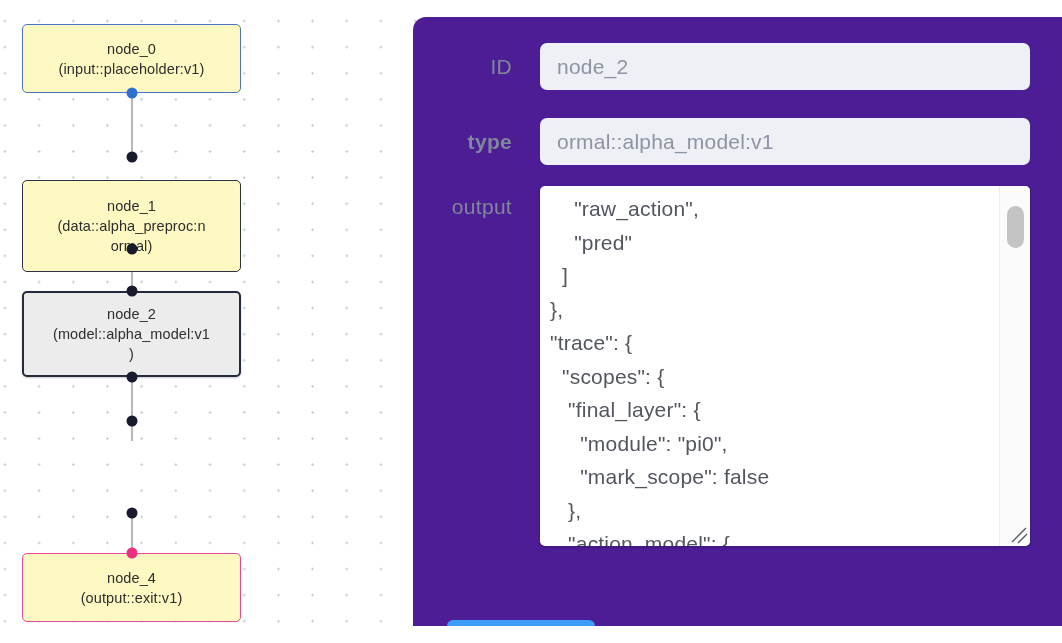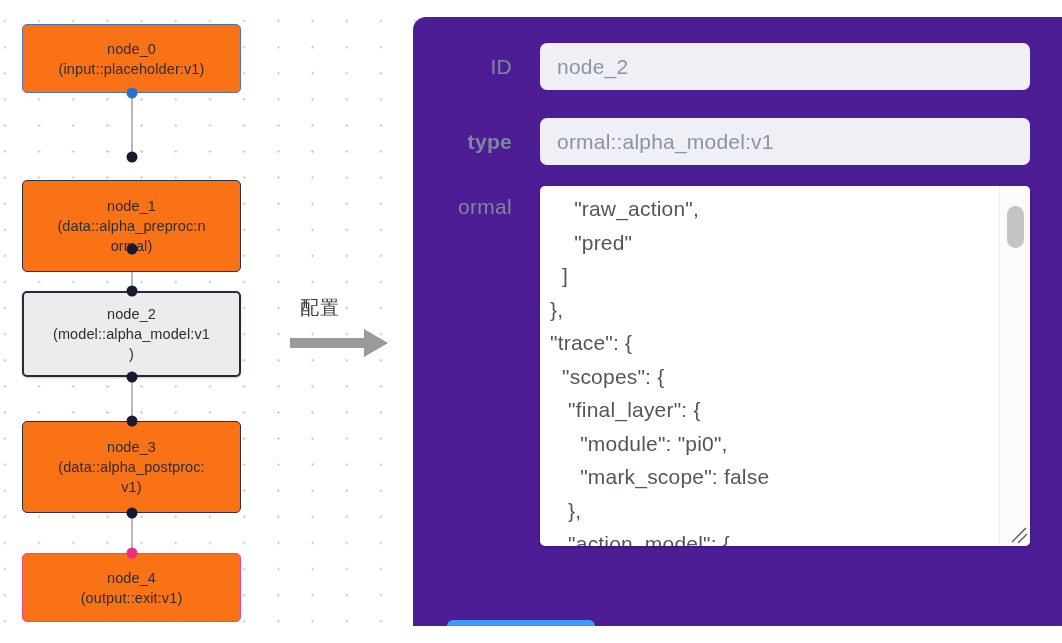--- a/index.html
+++ b/index.html
@@ -27,21 +27,21 @@
     background-color: #ffffff;
     background-image: radial-gradient(circle, #c9ccd4 1.1px, rgba(255,255,255,0) 1.2px);
     background-size: 34.2px 26.1px;
     background-position: 22px 8px;
   }
 
   
   .node {
     position: absolute;
     box-sizing: border-box;
-    background: #f97316;
+    background: #fef9c3;
     border: 1px solid #2b3245;
     border-radius: 5px;
     display: flex;
     align-items: center;
     justify-content: center;
     text-align: center;
     color: #2e2e2e;
     font-size: 14.5px;
     line-height: 20px;
     letter-spacing: .1px;
@@ -236,49 +236,40 @@
   </div>
   <div class="handle" style="left:131.5px; top:157px;"></div>
   <div class="handle" style="left:131.5px; top:249px;"></div>
 
   <div class="node is-selected" style="left:22px; top:291px; width:219px; height:86px;">
     <span class="node-text">node_2<br>(model::alpha_model:v1<br>)</span>
   </div>
   <div class="handle" style="left:131.5px; top:291px;"></div>
   <div class="handle" style="left:131.5px; top:377px;"></div>
 
-  <div class="node" style="left:22px; top:421px; width:219px; height:92px;">
-    <span class="node-text">node_3<br>(data::alpha_postproc:<br>v1)</span>
-  </div>
   <div class="handle" style="left:131.5px; top:421px;"></div>
   <div class="handle" style="left:131.5px; top:513px;"></div>
 
   <div class="node is-output" style="left:22px; top:553px; width:219px; height:69px;">
     <span class="node-text">node_4<br>(output::exit:v1)</span>
   </div>
   <div class="handle h-pink" style="left:131.5px; top:553px;"></div>
 
-  <div id="arrow-group">
-    <div id="arrow-label">配置</div>
-    <svg id="arrow-shape" width="100" height="32" viewBox="0 0 100 32">
-      <path d="M0 11 L74 11 L74 2 L98 16 L74 30 L74 21 L0 21 Z" fill="#9a9a9a"></path>
-    </svg>
-  </div>
 
   <div id="config-panel">
 
     <div class="panel-watermark"></div>
 
     <div class="field-label" style="left:29px; top:38px; width:70px;">ID</div>
     <div class="field-input" style="left:127px; top:26px; width:490px; height:47px;">node_2</div>
 
     <div class="field-label" style="left:29px; top:113px; width:70px;font-weight:bold;">type</div>
     <div class="field-input" style="left:127px; top:101px; width:490px; height:47px;">ormal::alpha_model:v1</div>
 
-    <div class="field-label" style="left:5px; top:178px; width:94px;">ormal</div>
+    <div class="field-label" style="left:5px; top:178px; width:94px;">output</div>
 
     <div id="config-textarea">
       <pre id="config-text">    "raw_action",
     "pred"
   ]
 },
 "trace": {
   "scopes": {
    "final_layer": {
      "module": "pi0",

